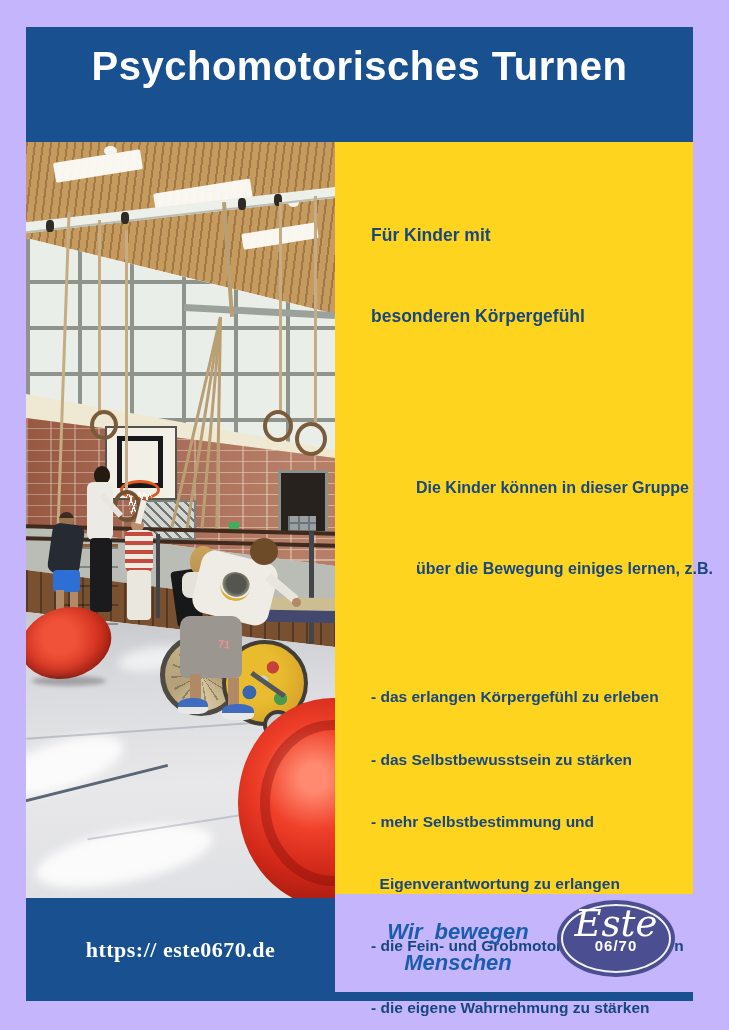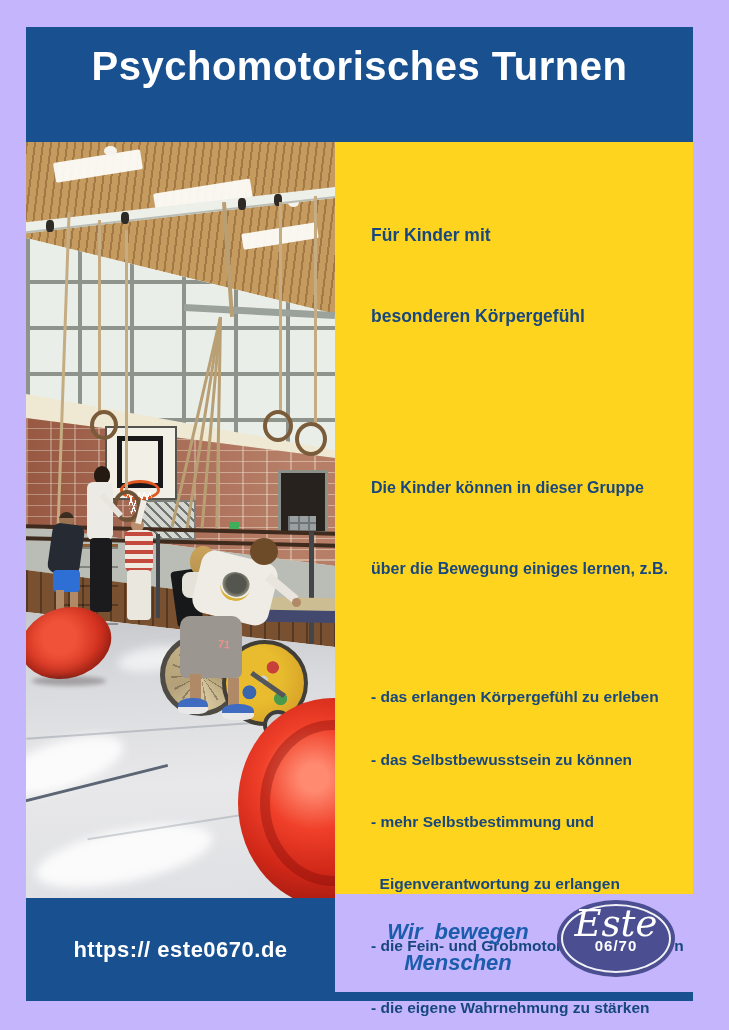--- a/index.html
+++ b/index.html
@@ -8,26 +8,26 @@
   
   .header{position:absolute;left:26px;top:27px;width:667px;height:115px;background:#19508f;
           text-align:center;color:#ffffff;}
   .title{padding-top:17px;font-size:40px;font-weight:bold;letter-spacing:.5px;line-height:44px;}
   .subtitle{margin-top:7px;font-size:26px;font-weight:bold;line-height:30px;}
   
   .panel{position:absolute;left:335px;top:142px;width:358px;height:752px;background:#ffd41e;
          box-sizing:border-box;padding:26px 16px 0 36px;color:#17477e;font-weight:bold;}
   .panel div{white-space:pre;}
   .p-heading{font-size:17.5px;line-height:27px;}
-  .p-intro{margin-top:36px;font-size:16px;line-height:27px;}
+  .p-intro{margin-top:36px;font-size:16px;line-height:27px;margin-left:45px;}
   .p-benefits{margin-top:10px;font-size:15.5px;line-height:20.7px;}
   
   .url-box{position:absolute;left:26px;top:898px;width:309px;height:103px;background:#19508f;
            display:flex;align-items:center;justify-content:center;}
-  .url-box span{color:#ffffff;font-size:22px;font-weight:bold;letter-spacing:.5px;}
+  .url-box span{color:#ffffff;font-size:22px;font-weight:bold;letter-spacing:.5px;font-family:Liberation Serif, serif;}
   .bottom-rule{position:absolute;left:26px;top:992px;width:667px;height:9px;background:#19508f;}
   .slogan{position:absolute;left:368px;top:916px;width:180px;text-align:center;color:#1b5cad;
           font-style:italic;font-weight:bold;font-size:22px;line-height:31px;word-spacing:6px;}
   .logo{position:absolute;left:557px;top:900px;width:118px;height:77px;background:#4b4e91;
         border-radius:50%;text-align:center;}
   .logo-ring{position:absolute;inset:4px;border:2px solid rgba(255,255,255,.92);border-radius:50%;}
   .logo-name{position:relative;margin-top:2px;font-family:"DejaVu Serif",serif;font-style:italic;
              font-size:37px;line-height:44px;color:#ffffff;}
   .logo-number{position:relative;margin-top:-9px;font-size:15px;font-weight:bold;color:#ffffff;letter-spacing:1px;}
   
@@ -265,21 +265,21 @@
     <div class="p-heading">
       <div>Für Kinder mit</div>
       <div>besonderen Körpergefühl</div>
     </div>
     <div class="p-intro">
       <div>Die Kinder können in dieser Gruppe</div>
       <div>über die Bewegung einiges lernen, z.B.</div>
     </div>
     <div class="p-benefits">
       <div>- das erlangen Körpergefühl zu erleben</div>
-      <div>- das Selbstbewusstsein zu können</div>
+      <div>- das Selbstbewusstsein zu stärken</div>
       <div>- mehr Selbstbestimmung und</div>
       <div>&nbsp; Eigenverantwortung zu erlangen</div>
       <div>- die Fein- und Grobmotorik zu verbessern</div>
       <div>- die eigene Wahrnehmung zu stärken</div>
       
       
       
     </div>
 
   </aside>

